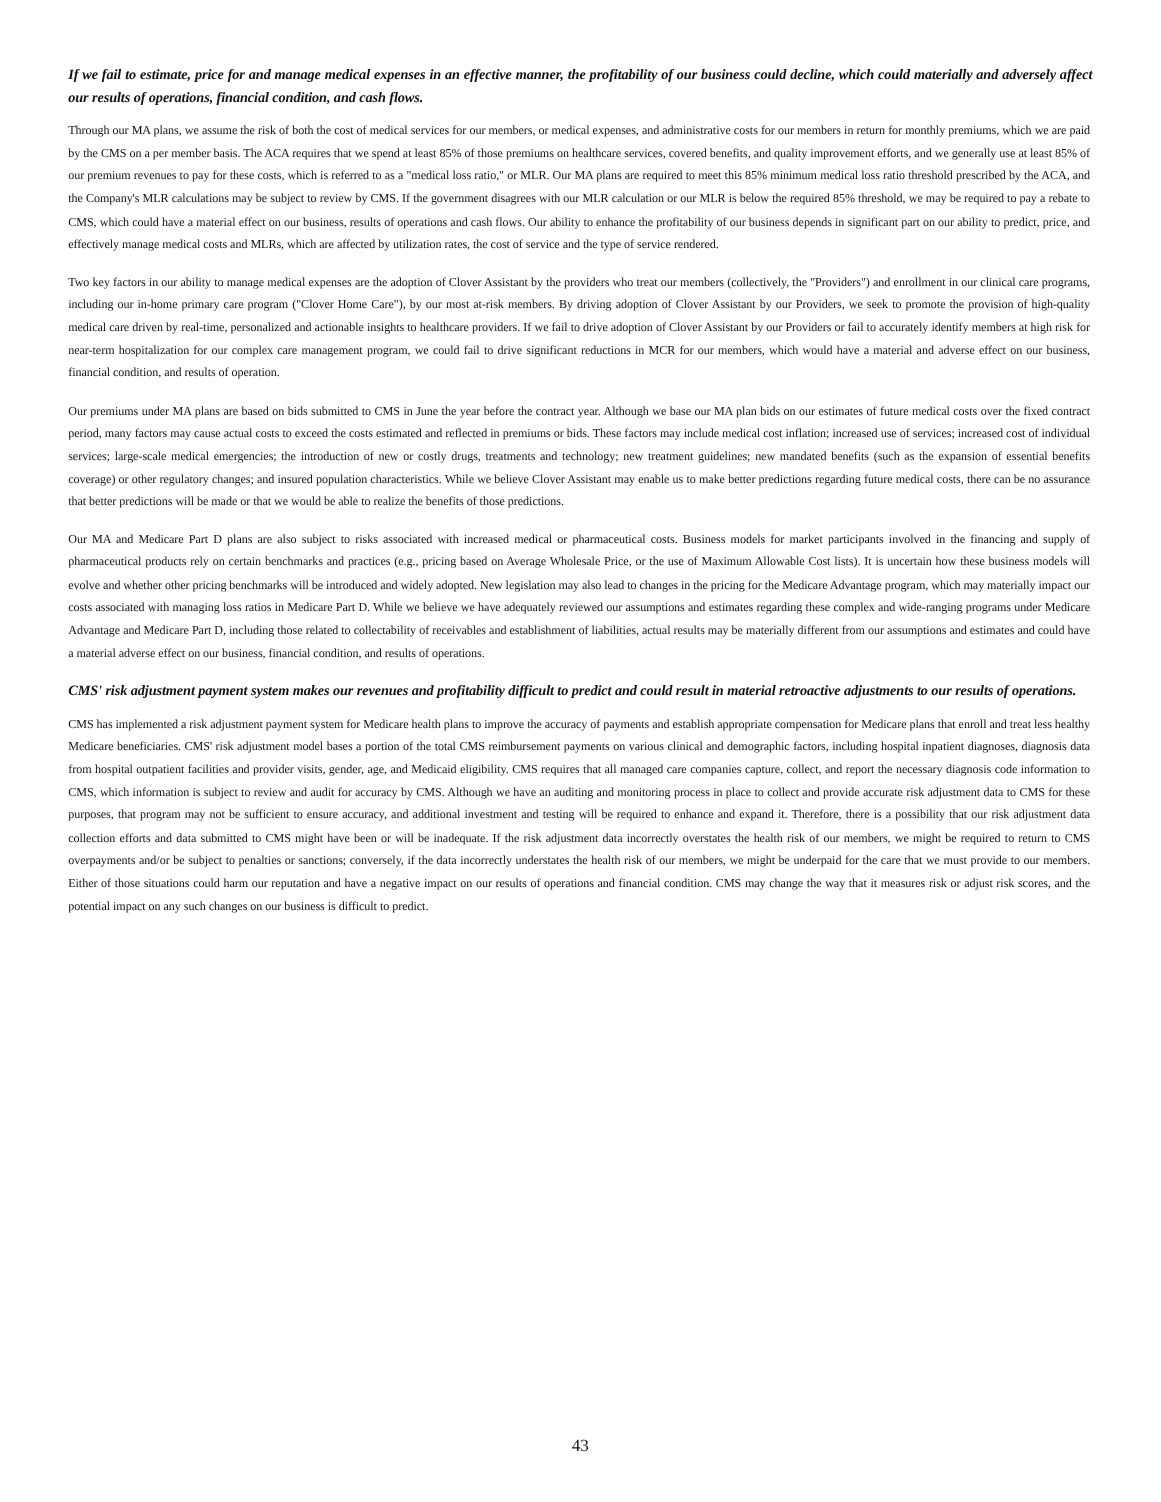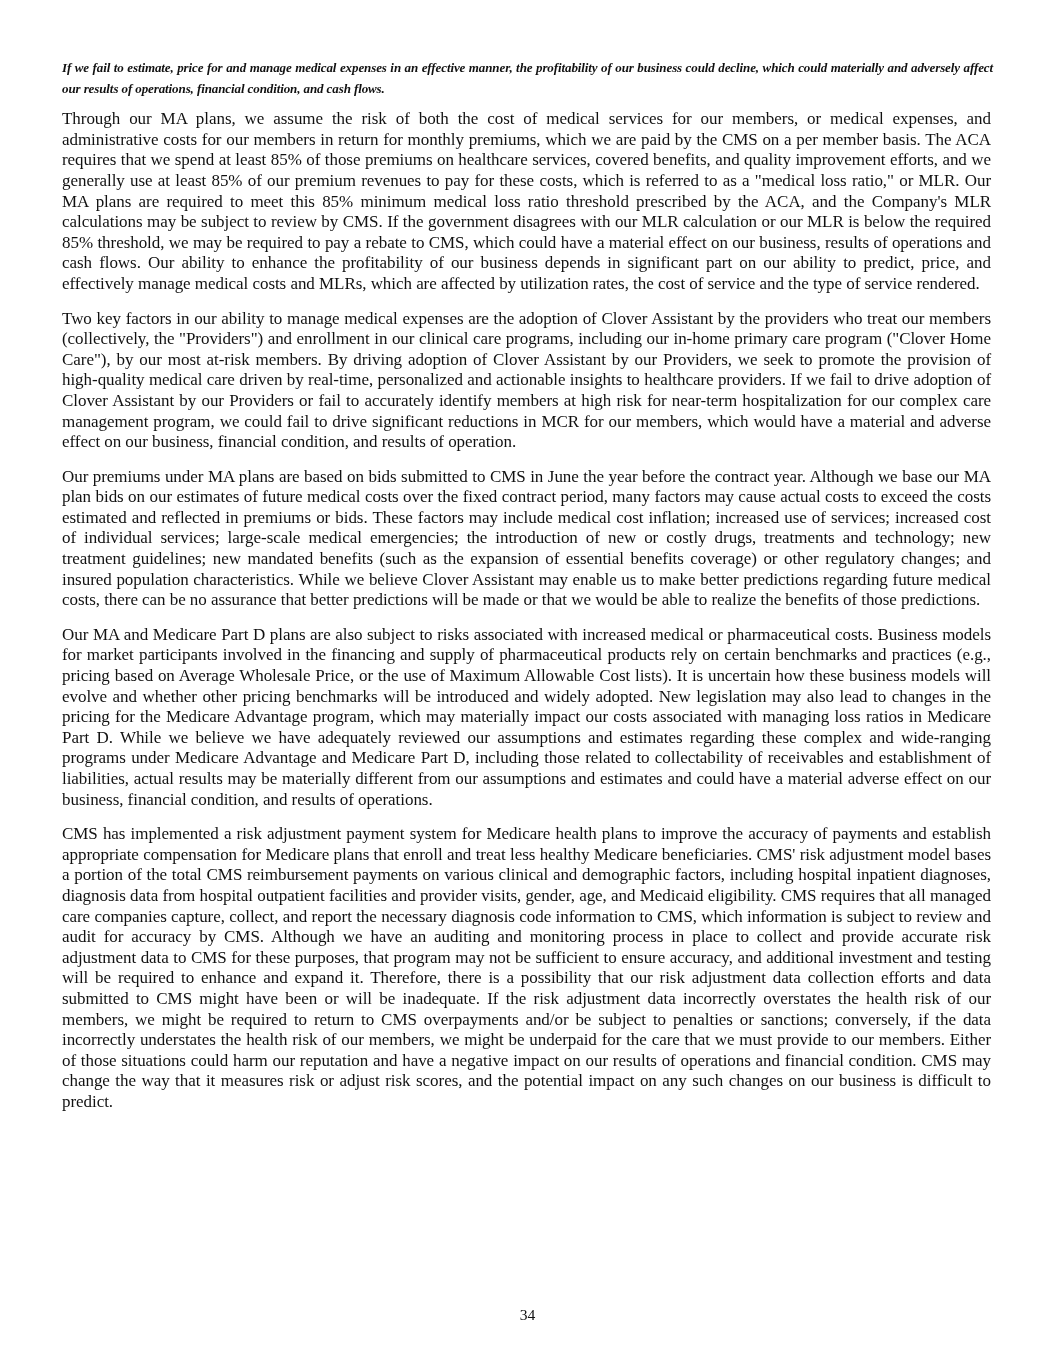--- a/index.html
+++ b/index.html
@@ -24,21 +24,21 @@
     .heading {
       font-weight: bold;
       font-style: italic;
       font-size: 13px;
       line-height: 20.6px;
       text-align: justify;
       margin: 0 0 10px 0;
       letter-spacing: -0.1px;
     }
     .para {
-      font-size: 17px;
+      font-size: 11px;
       line-height: 20.6px;
       text-align: justify;
       margin: 0 2px 14px 0;
       letter-spacing: -0.05px;
     }
     .heading + .para { margin-top: 0; }
     .page-number {
       position: absolute;
       top: 1305px;
       left: 0;
@@ -51,16 +51,17 @@
 </head>
 <body>
 
 <div class="page">
   <p class="heading">If we fail to estimate, price for and manage medical expenses in an effective manner, the profitability of our business could decline, which could materially and adversely affect our results of operations, financial condition, and cash flows.</p>
   <p class="para">Through our MA plans, we assume the risk of both the cost of medical services for our members, or medical expenses, and administrative costs for our members in return for monthly premiums, which we are paid by the CMS on a per member basis. The ACA requires that we spend at least 85% of those premiums on healthcare services, covered benefits, and quality improvement efforts, and we generally use at least 85% of our premium revenues to pay for these costs, which is referred to as a "medical loss ratio," or MLR. Our MA plans are required to meet this 85% minimum medical loss ratio threshold prescribed by the ACA, and the Company's MLR calculations may be subject to review by CMS. If the government disagrees with our MLR calculation or our MLR is below the required 85% threshold, we may be required to pay a rebate to CMS, which could have a material effect on our business, results of operations and cash flows. Our ability to enhance the profitability of our business depends in significant part on our ability to predict, price, and effectively manage medical costs and MLRs, which are affected by utilization rates, the cost of service and the type of service rendered.</p>
   <p class="para">Two key factors in our ability to manage medical expenses are the adoption of Clover Assistant by the providers who treat our members (collectively, the "Providers") and enrollment in our clinical care programs, including our in-home primary care program ("Clover Home Care"), by our most at-risk members. By driving adoption of Clover Assistant by our Providers, we seek to promote the provision of high-quality medical care driven by real-time, personalized and actionable insights to healthcare providers. If we fail to drive adoption of Clover Assistant by our Providers or fail to accurately identify members at high risk for near-term hospitalization for our complex care management program, we could fail to drive significant reductions in MCR for our members, which would have a material and adverse effect on our business, financial condition, and results of operation.</p>
   <p class="para">Our premiums under MA plans are based on bids submitted to CMS in June the year before the contract year. Although we base our MA plan bids on our estimates of future medical costs over the fixed contract period, many factors may cause actual costs to exceed the costs estimated and reflected in premiums or bids. These factors may include medical cost inflation; increased use of services; increased cost of individual services; large-scale medical emergencies; the introduction of new or costly drugs, treatments and technology; new treatment guidelines; new mandated benefits (such as the expansion of essential benefits coverage) or other regulatory changes; and insured population characteristics. While we believe Clover Assistant may enable us to make better predictions regarding future medical costs, there can be no assurance that better predictions will be made or that we would be able to realize the benefits of those predictions.</p>
   <p class="para">Our MA and Medicare Part D plans are also subject to risks associated with increased medical or pharmaceutical costs. Business models for market participants involved in the financing and supply of pharmaceutical products rely on certain benchmarks and practices (e.g., pricing based on Average Wholesale Price, or the use of Maximum Allowable Cost lists). It is uncertain how these business models will evolve and whether other pricing benchmarks will be introduced and widely adopted. New legislation may also lead to changes in the pricing for the Medicare Advantage program, which may materially impact our costs associated with managing loss ratios in Medicare Part D. While we believe we have adequately reviewed our assumptions and estimates regarding these complex and wide-ranging programs under Medicare Advantage and Medicare Part D, including those related to collectability of receivables and establishment of liabilities, actual results may be materially different from our assumptions and estimates and could have a material adverse effect on our business, financial condition, and results of operations.</p>
 
+  <p class="heading">CMS' risk adjustment payment system makes our revenues and profitability difficult to predict and could result in material retroactive adjustments to our results of operations.</p>
   <p class="para">CMS has implemented a risk adjustment payment system for Medicare health plans to improve the accuracy of payments and establish appropriate compensation for Medicare plans that enroll and treat less healthy Medicare beneficiaries. CMS' risk adjustment model bases a portion of the total CMS reimbursement payments on various clinical and demographic factors, including hospital inpatient diagnoses, diagnosis data from hospital outpatient facilities and provider visits, gender, age, and Medicaid eligibility. CMS requires that all managed care companies capture, collect, and report the necessary diagnosis code information to CMS, which information is subject to review and audit for accuracy by CMS. Although we have an auditing and monitoring process in place to collect and provide accurate risk adjustment data to CMS for these purposes, that program may not be sufficient to ensure accuracy, and additional investment and testing will be required to enhance and expand it. Therefore, there is a possibility that our risk adjustment data collection efforts and data submitted to CMS might have been or will be inadequate. If the risk adjustment data incorrectly overstates the health risk of our members, we might be required to return to CMS overpayments and/or be subject to penalties or sanctions; conversely, if the data incorrectly understates the health risk of our members, we might be underpaid for the care that we must provide to our members. Either of those situations could harm our reputation and have a negative impact on our results of operations and financial condition. CMS may change the way that it measures risk or adjust risk scores, and the potential impact on any such changes on our business is difficult to predict.</p>
 </div>
 
-<div class="page-number">34</div>
+<div class="page-number">43</div>
 
 </body></html>

